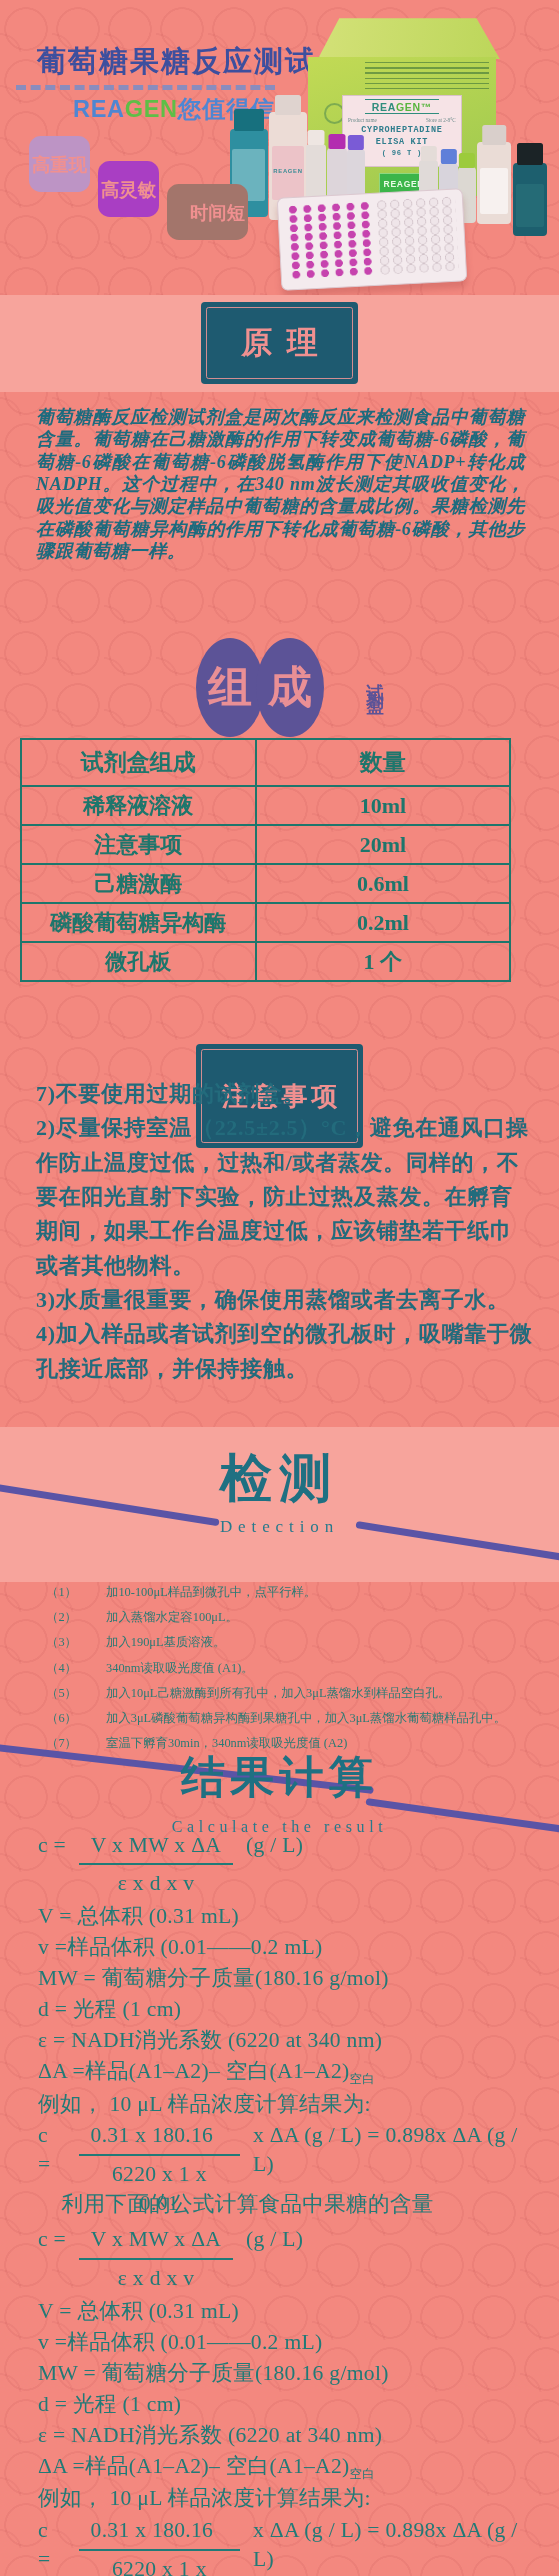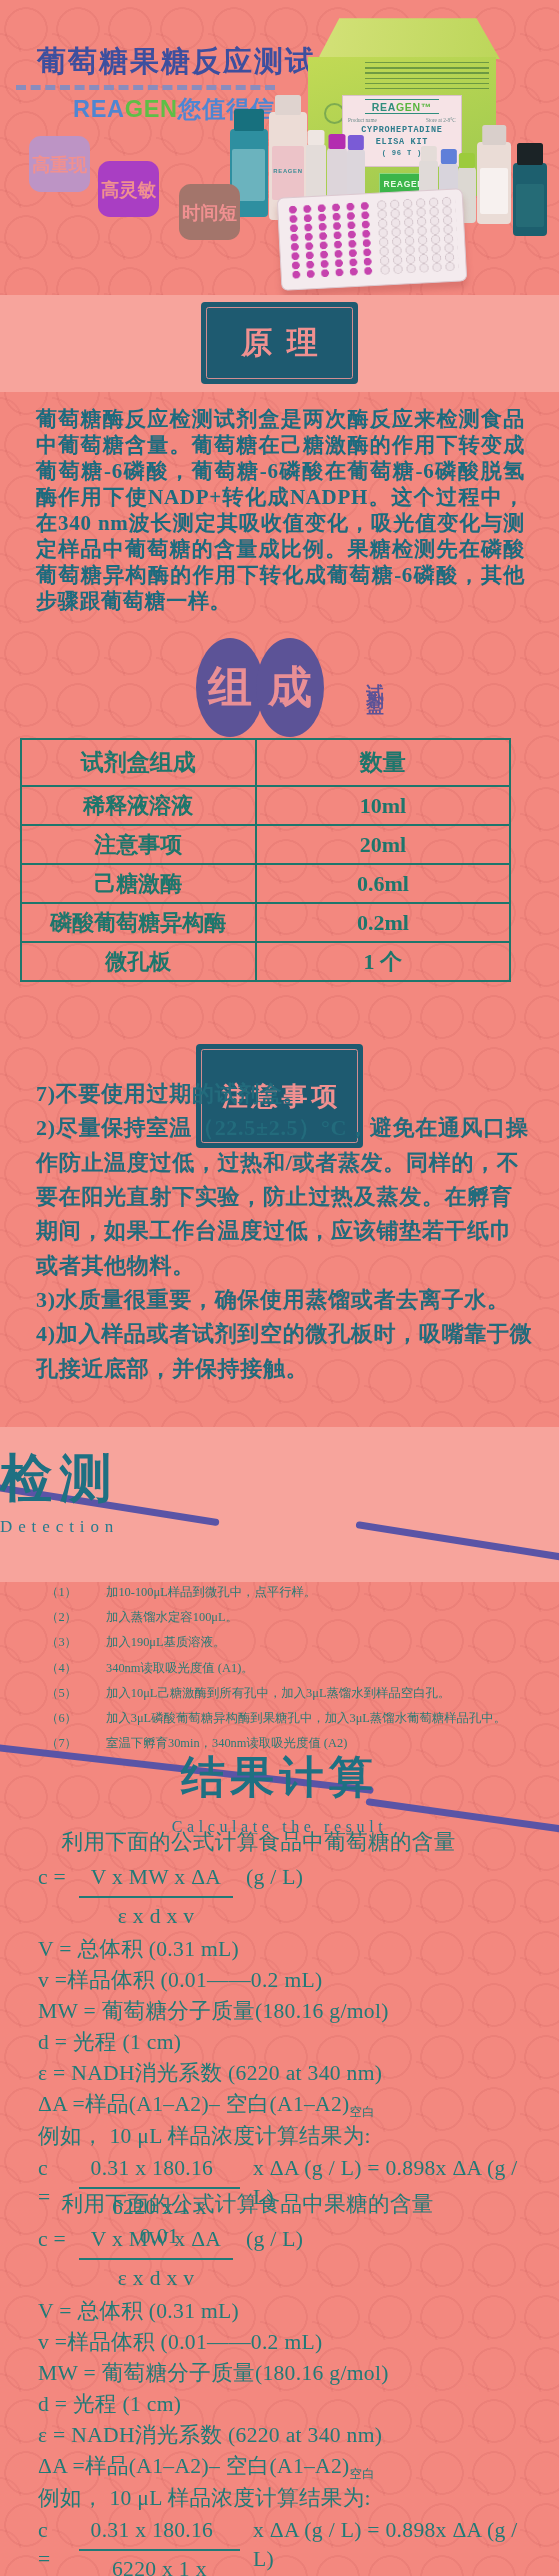--- a/index.html
+++ b/index.html
@@ -26,21 +26,21 @@
   }
   .dashed-divider{ left:15.7px; top:85px; width:259px; border-top:5.2px dashed #8a8cbd; }
   .brand-tagline{ left:73px; top:93px; font-family:"Liberation Sans", sans-serif; font-size:23.5px; font-weight:bold; letter-spacing:0.7px;}
   .brand-rea{color:var(--brandBlue);} .brand-gen{color:var(--brandGreen);} .brand-cn{color:var(--brandBlue);}
   .feature-badge{
     width:61px; height:56px; border-radius:11.8px; display:flex; align-items:center; justify-content:center;
     font-family:"Liberation Sans", sans-serif; font-size:18.3px; font-weight:bold; color:var(--pinkText);
   }
   .fb1{left:29px; top:136px; background:var(--badge1);}
   .fb2{left:98px; top:161px; background:var(--badge2);}
-  .fb3{left:179px; top:184px; background:var(--badge3);}
+  .fb3{left:167px; top:184px; background:var(--badge3);padding-left:20px;}
   
   .photo{left:222px; top:0; width:337px; height:307px;}
   .kit-box{left:82px; top:18.3px; width:196px; height:178px;}
   .box-top{position:absolute; left:0; top:0; width:196px; height:41px;
     background:linear-gradient(100deg,#d5e27a,#bcd65a); clip-path:polygon(7% 100%,100% 100%,88% 0,18% 0);}
   .box-front{position:absolute; left:3.9px; top:39px; width:188px; height:139px;
     background:linear-gradient(160deg,#c2da55,#9cc84e);}
   .box-textlines{position:absolute; right:6.5px; top:5.2px; width:124px; height:30px;
     background:repeating-linear-gradient(to bottom, rgba(35,95,50,.5) 0 1.3px, transparent 1.3px 5.2px);}
   .mol-dot{position:absolute; width:17px; height:17px; border:2px solid rgba(110,160,80,.8); border-radius:50%;}
@@ -75,22 +75,22 @@
   .principle-band{top:295px; height:97px;}
   .marquee{
     background:var(--tealDark); color:var(--pinkText); display:flex; align-items:center; justify-content:center;
     font-weight:bold; position:relative; border-radius:3.9px;
   }
   .marquee::before{content:""; position:absolute; inset:4.6px; border:1.3px solid rgba(242,150,150,.85); border-radius:2.6px;}
   .principle-badge{left:201px; top:302px; width:157px; height:82px; font-size:31px; letter-spacing:14.4px; text-indent:14.4px;}
   .precautions-badge{left:196px; top:962px; width:167px; height:104px; font-size:26px; letter-spacing:3.9px; text-indent:3.9px;}
   
   .principle-text{
-    left:36px; top:406px; width:489px; font-size:21px; font-weight:bold; line-height:1.24;
-    text-align:justify; color:var(--teal); letter-spacing:0.7px;
+    left:36px; top:406px; width:489px; font-size:18px; font-weight:bold; line-height:1.24;
+    text-align:justify; color:var(--teal); letter-spacing:0.7px;font-style:italic;
   }
   
   .comp-ellipse{width:68px; height:99px; border-radius:50%; background:var(--purple);
     display:flex; align-items:center; justify-content:center; color:#e98f95; font-size:44px; font-weight:bold;}
   .ce1{left:196px; top:638px;} .ce2{left:256px; top:638px;}
   .comp-side-label{left:363px; top:670px; writing-mode:vertical-rl; color:var(--purple);
     font-size:17.6px; font-weight:bold; letter-spacing:6.5px;}
   .composition-table{left:20px; top:738px; width:491px; border-collapse:collapse;
     color:var(--tealGreen); font-size:22px; font-weight:bold; text-align:center;}
   .composition-table th,.composition-table td{border:2px solid var(--tealGreen);}
@@ -99,21 +99,21 @@
   .composition-table .c1{width:48%;}
   
   .precautions{left:36px; top:1077px; width:497px; font-size:22px; font-weight:bold; line-height:1.56;
     color:#236b7c; letter-spacing:0.7px;}
   .precautions p{margin:0;}
   
   .detection-band{top:1427px; height:155px; z-index:0;}
   .decor-line{height:7.2px; border-radius:3.9px; background:var(--linePurple); transform-origin:left center; z-index:1;}
   .dl-left{left:-16.3px; top:1482px; width:238px; transform:rotate(9deg);}
   .dl-right{left:356px; top:1521px; width:248px; transform:rotate(9deg);}
-  .detection-head{left:0; top:1444px; width:559px; z-index:2;}
+  .detection-head{left:0; top:1444px; width:559px; text-align:center; z-index:2;}
   .detection-title{font-size:52px; font-weight:bold; letter-spacing:7.8px; color:#1f7082; margin:0;}
   .detection-sub{font-size:17px; letter-spacing:5.9px; color:#277a8c; margin-top:2.6px;}
   .steps{left:46px; top:1584px; width:503px; color:#2a7a74; font-size:12.4px;}
   .step{display:flex; margin-bottom:9.1px; line-height:1.3;}
   .step .num{width:60px; flex:0 0 60px;}
   .step .txt{flex:1;}
   
   .rl-left{left:-13px; top:1743px; width:389px; height:6.5px; transform:rotate(6.5deg);}
   .rl-right{left:366px; top:1798px; width:222px; height:6.5px; transform:rotate(8deg);}
   .results-head{left:0; top:1748px; width:559px; text-align:center; z-index:2;}
@@ -292,21 +292,20 @@
   </div>
 
   <div class="abs decor-line rl-left"></div>
   <div class="abs decor-line rl-right"></div>
   <div class="abs results-head">
     <div class="results-title">结果计算</div>
     <div class="results-sub">Calculate the result</div>
   </div>
 
   <div class="abs calc-block cb0">
-    <div class="calc-line calc-intro">利用下面的公式计算食品中葡萄糖的含量</div>
     <div class="formula-row">
       <span>c =</span>
       <span class="frac">
         <span class="fnum">V x MW x ΔA</span>
         <span class="fden">ε x d x v</span>
       </span>
       <span>(g / L)</span>
     </div>
     <div class="calc-line">V = 总体积 (0.31 mL)</div>
     <div class="calc-line">v =样品体积 (0.01——0.2 mL)</div>

